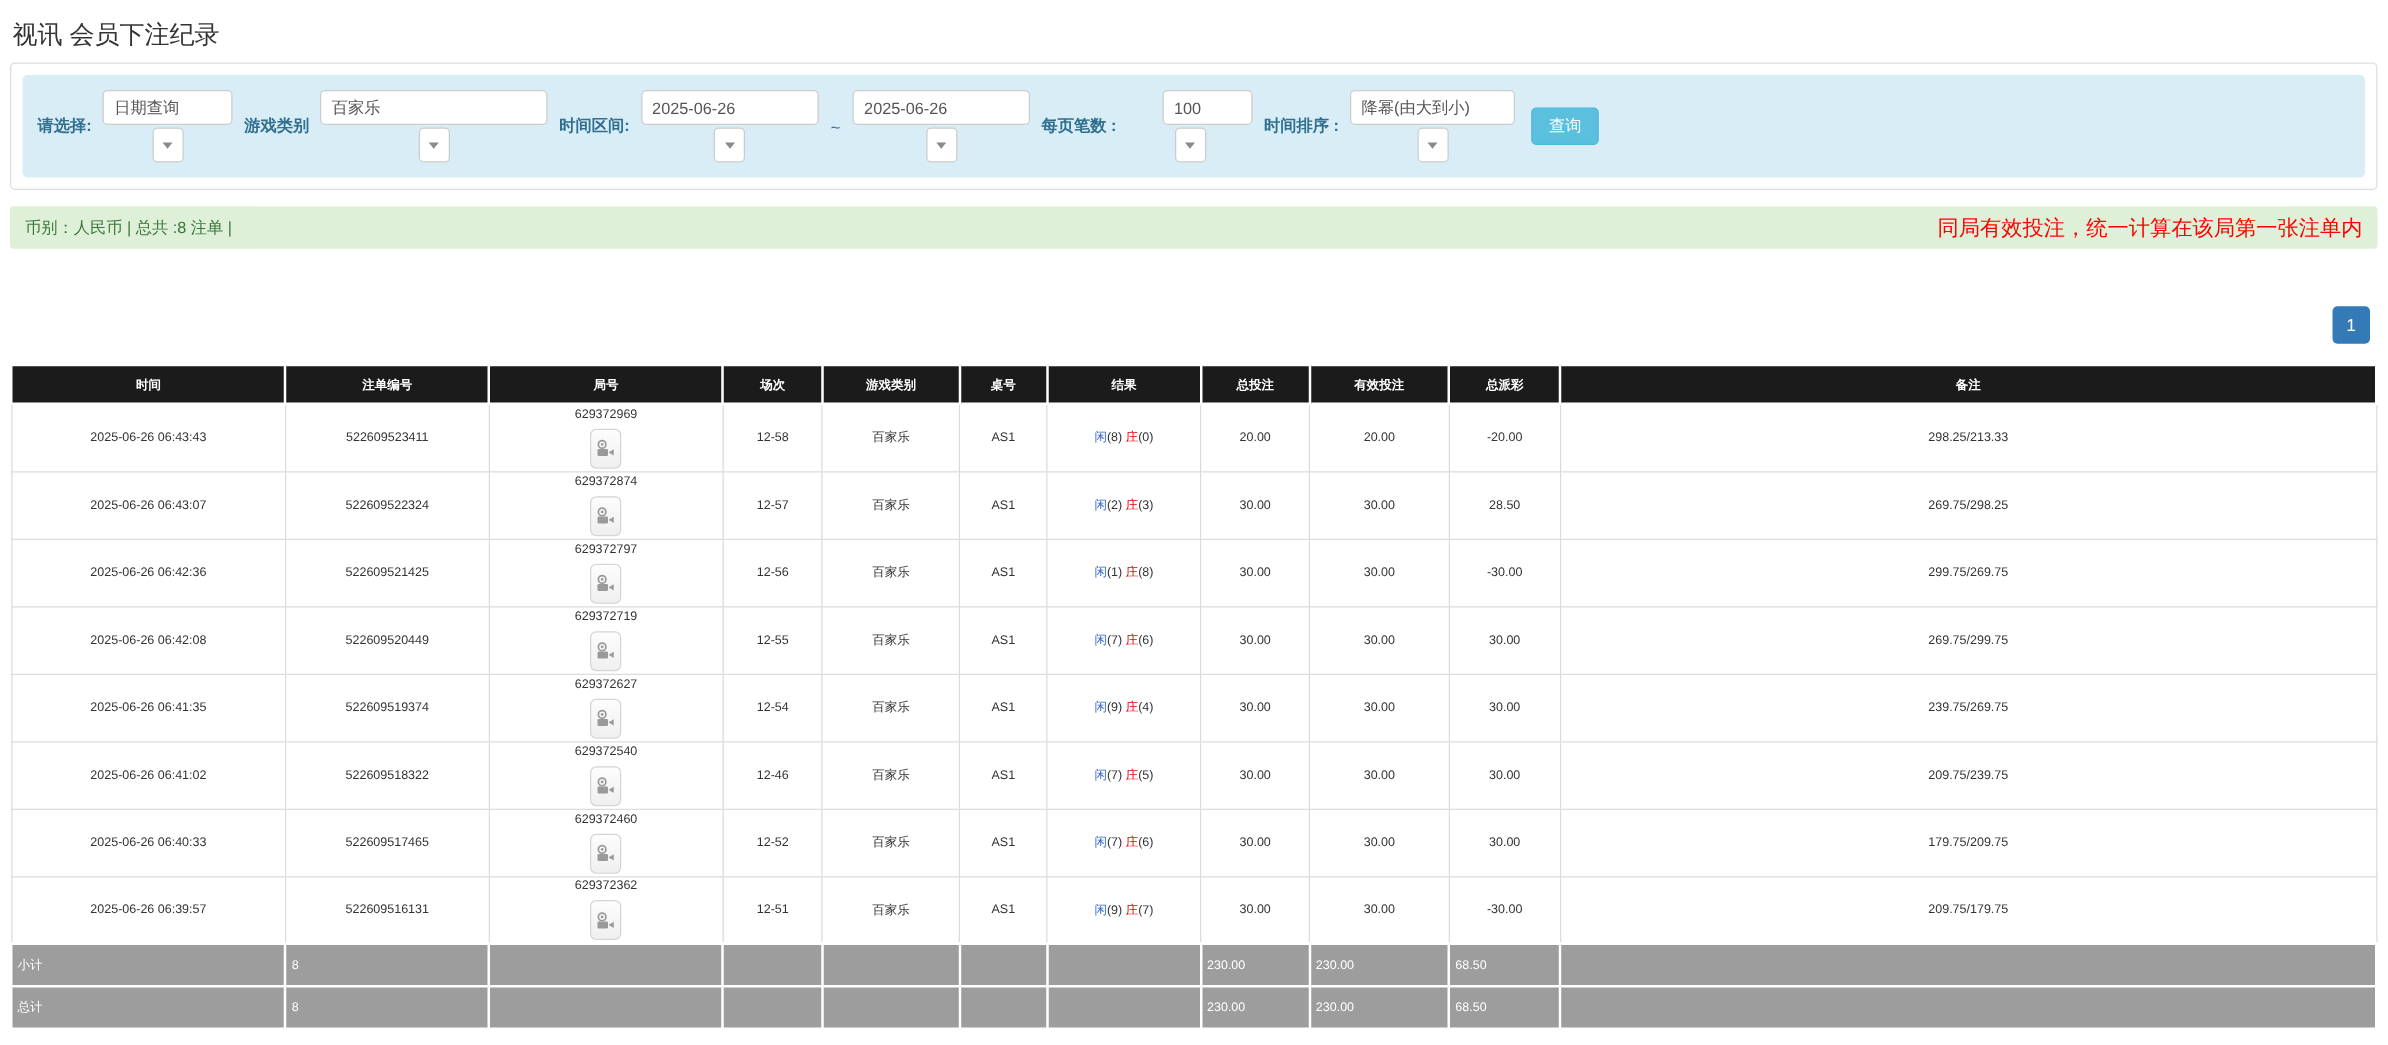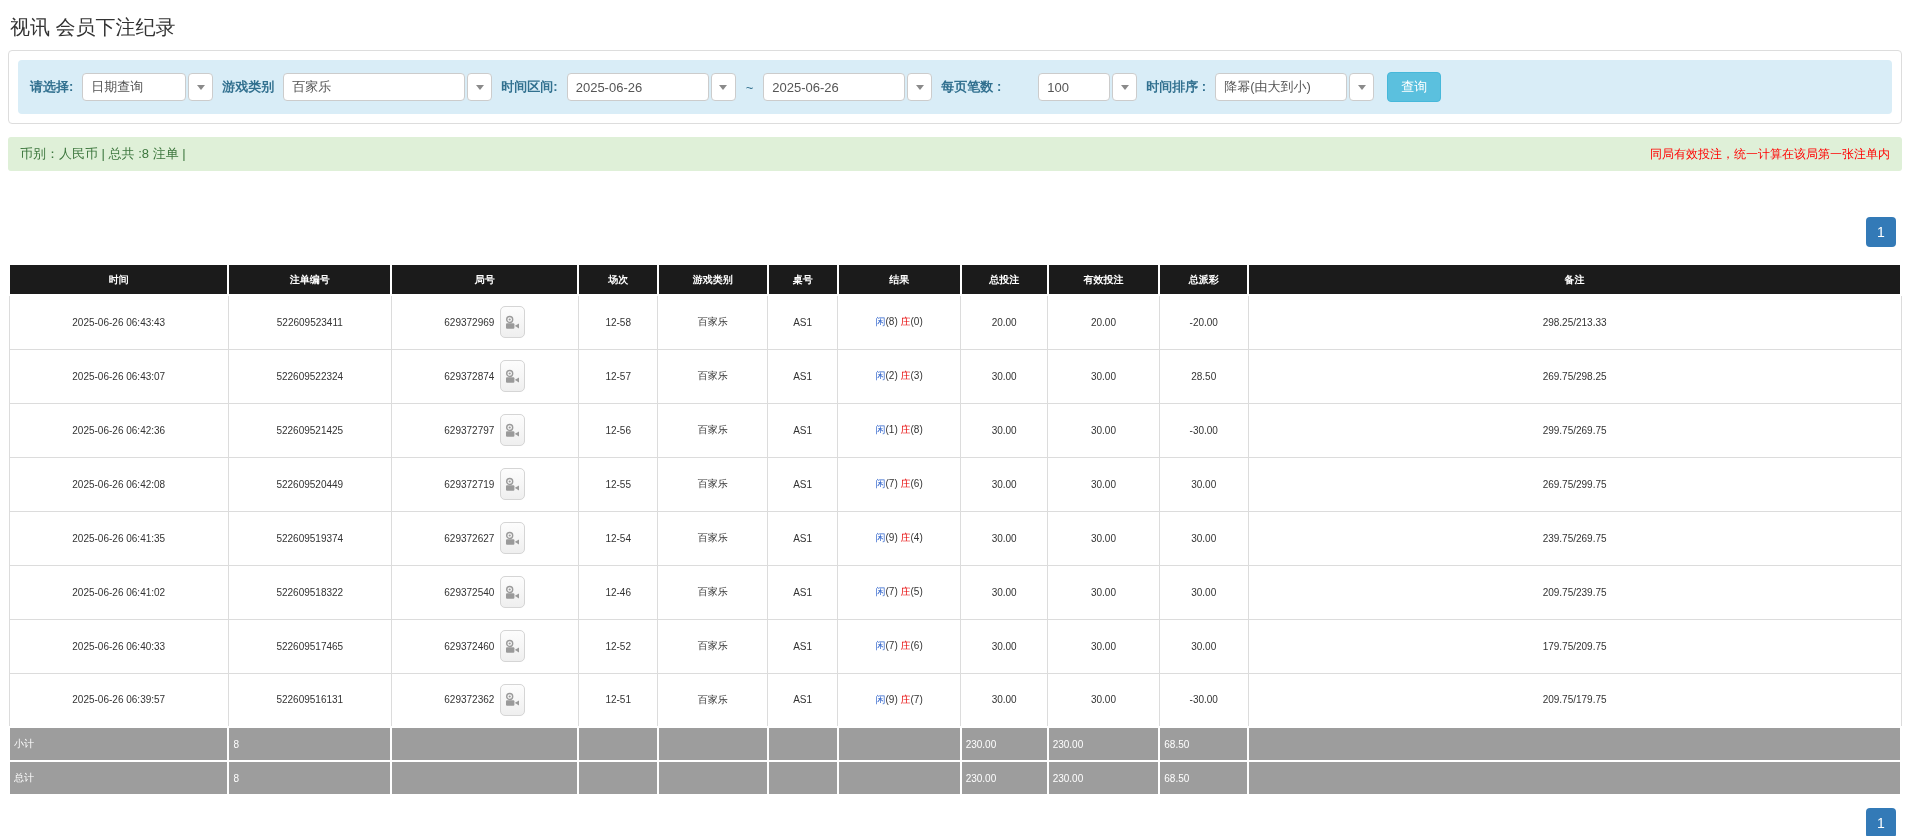--- a/index.html
+++ b/index.html
@@ -24,21 +24,21 @@
   }
   .filter-bar {
     background: var(--filter_bg); border-radius: 4px;
     padding: 12px 12px; display: flex; align-items: center; gap: 9px;
   }
   .flabel {
     color: var(--filter_label); font-weight: bold; font-size: 13px;
     white-space: nowrap;
     text-align: right;
   }
-  .combo { display: inline-flex; gap: 2px; align-items: center; }
+  .combo { display: inline-flex; gap: 2px; align-items: center; flex-direction: column; }
   .combo input {
     height: 28px; border: 1px solid #ccc; border-radius: 4px;
     padding: 0 8px; font-size: 13px; color: #555; background: #fff;
     font-family: inherit; outline: none;
   }
   .caret-btn {
     width: 25px; height: 28px; border: 1px solid #ccc; border-radius: 4px;
     background: #fff; display: inline-flex; align-items: center; justify-content: center;
     cursor: pointer; padding: 0;
   }
@@ -59,21 +59,21 @@
     cursor: pointer; margin-left: 4px; font-family: inherit;
   }
 
   
   .summary-bar {
     margin-top: 13px; background: var(--summary_bg); border-radius: 3px;
     padding: 0 12px; height: 34px;
     display: flex; justify-content: space-between; align-items: center;
     font-size: 13px; color: var(--summary_text);
   }
-  .notice { color: var(--notice_red); font-size: 12px; }
+  .notice { color: var(--notice_red); font-size: 17px; }
 
   
   .pager { display: flex; justify-content: flex-end; padding-right: 6px; }
   .pager-top { margin-top: 46px; }
   .pager-bottom { margin-top: 12px; }
   .page-badge {
     width: 30px; height: 30px; display: inline-flex;
     align-items: center; justify-content: center;
     background: var(--accent_blue); color: #fff; border-radius: 4px;
     font-size: 14px; cursor: pointer; user-select: none;
@@ -94,21 +94,21 @@
     overflow: hidden; white-space: nowrap;
   }
   .bet-table tfoot td {
     background: var(--footer_gray); color: #fff; text-align: left;
     height: 34px; border: 2px solid #fff; padding: 0 4px;
   }
   td.link-blue { color: var(--accent_blue); cursor: pointer; }
   td.neg { color: var(--negative_red); }
   .player { color: var(--player_blue); }
   .banker { color: var(--banker_red); }
-  .round-wrap { display: inline-flex; align-items: center; gap: 6px; }
+  .round-wrap { display: inline-flex; align-items: center; gap: 6px; flex-direction: column; }
   .video-btn {
     width: 25px; height: 32px; border: 1px solid #d5d5d5; border-radius: 5px;
     background: linear-gradient(#fdfdfd, #efefef);
     display: inline-flex; align-items: center; justify-content: center;
     cursor: pointer; padding: 0;
   }
 </style>
 </head>
 <body>
 

